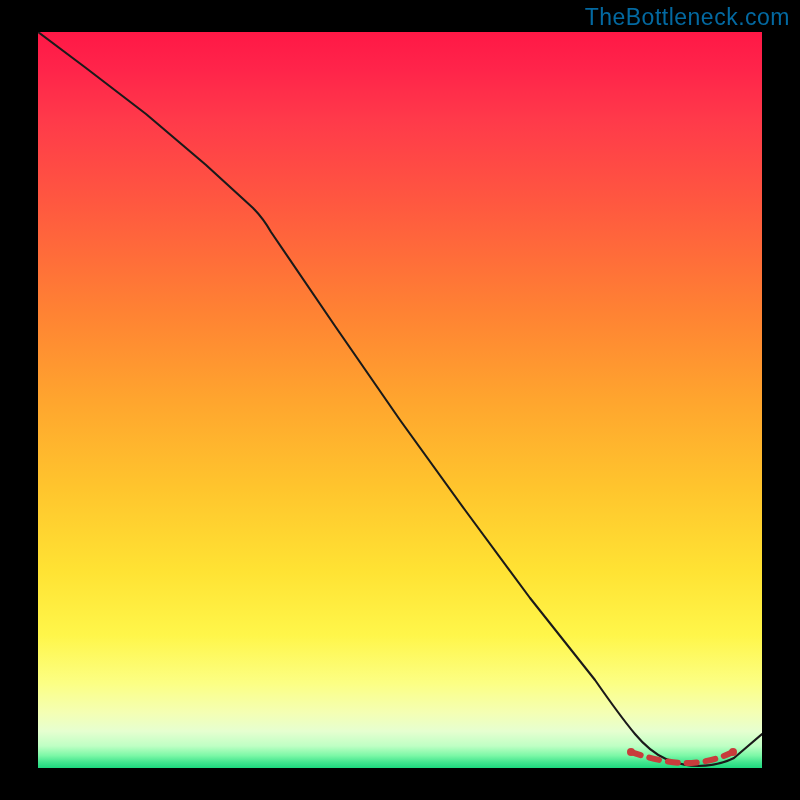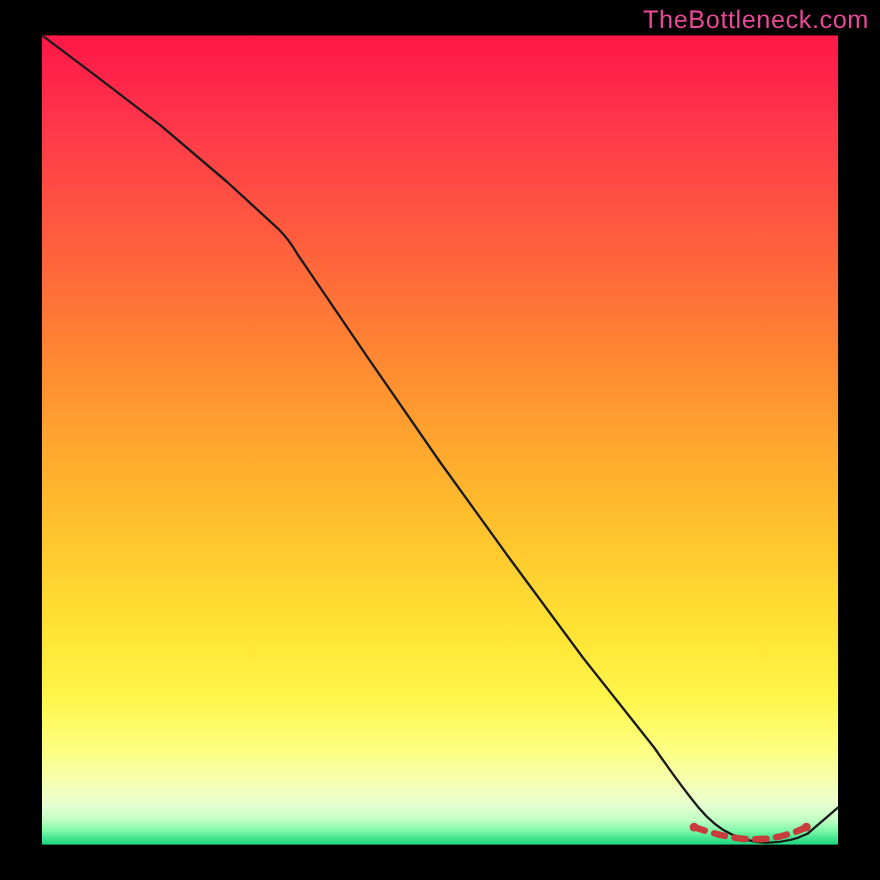--- a/index.html
+++ b/index.html
@@ -16,21 +16,21 @@
     left: 0;
     top: 0;
     width: 800px;
     height: 800px;
     background: #000;
   }
   .watermark {
     position: absolute;
     top: 4px;
     right: 10px;
-    color: #ec4899;
+    color: #0369a1;
     font-size: 23px;
     font-weight: 400;
     letter-spacing: 0.5px;
     user-select: none;
   }
   .plot-area {
     position: absolute;
     left: 38px;
     top: 32px;
     width: 724px;

